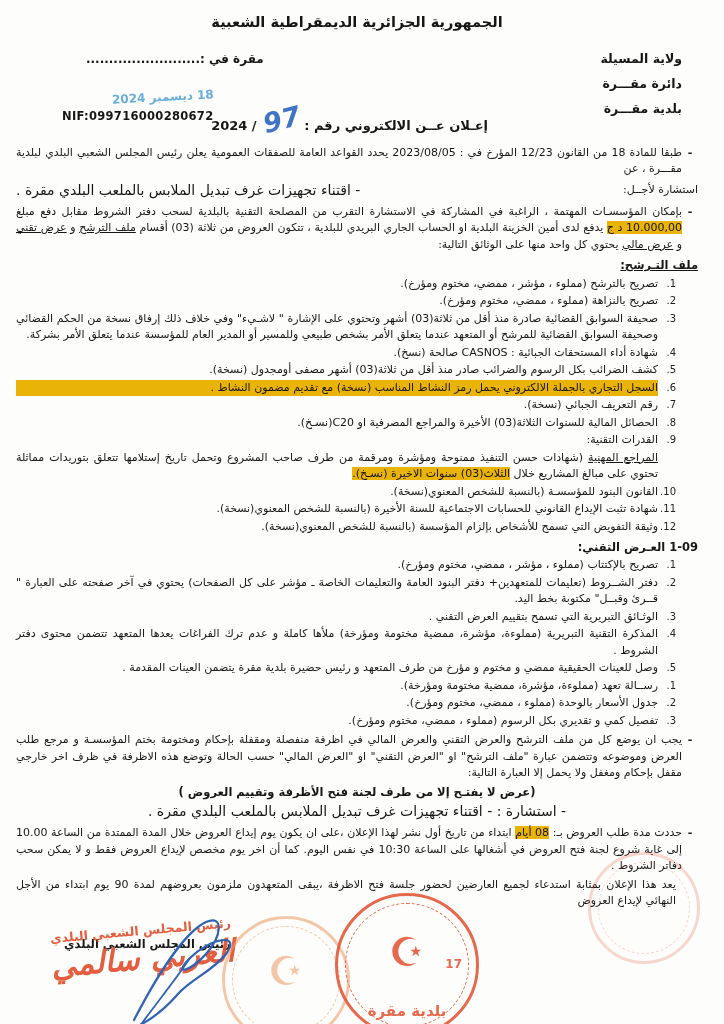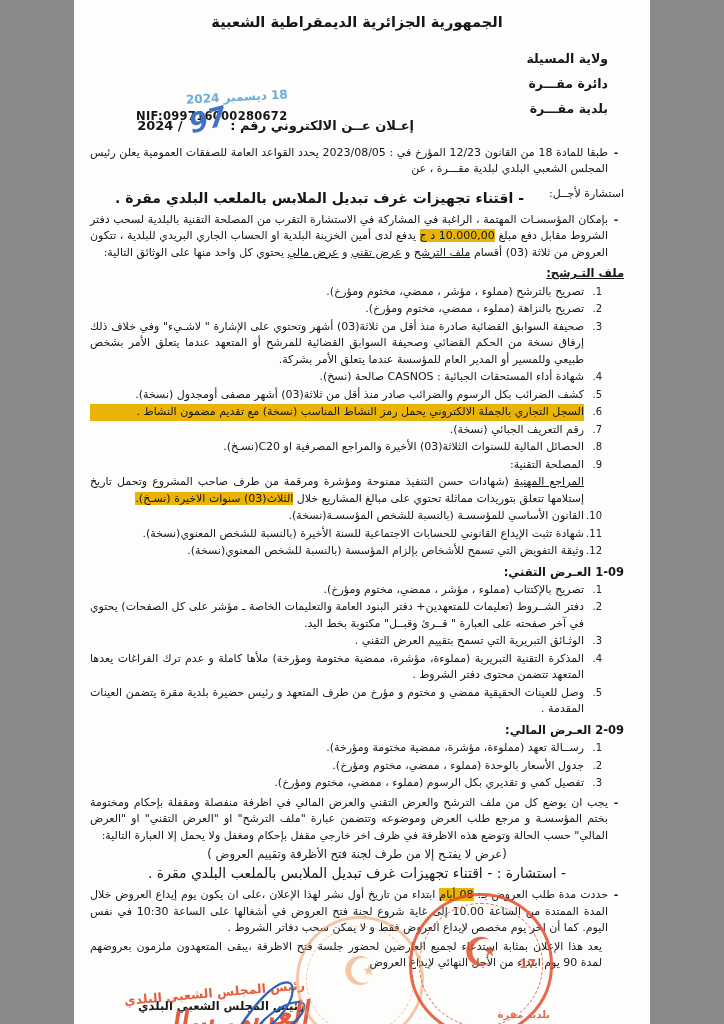--- a/index.html
+++ b/index.html
@@ -1,79 +1,80 @@
 <!DOCTYPE html>
 <html lang="ar" dir="rtl"><head>
 <meta charset="utf-8">
 <style>
   html,body{margin:0;padding:0;background:#8a8a8a;}
   .page{
-    position:relative;width:576px;height:1024px;margin:0 auto;
+    position:relative;width:724px;height:1024px;margin:0 auto;
     background:#fdfdfb;color:#161616;overflow:hidden;
     font-family:"DejaVu Sans",sans-serif;direction:rtl;
   }
   .content{position:absolute;inset:0;padding:12px 26px 0 16px;box-sizing:border-box;}
   .republic{text-align:center;font-weight:bold;font-size:14.5px;margin-bottom:8px;}
   .header{position:relative;height:100px;}
   .admin{position:absolute;right:16px;top:4px;font-weight:bold;font-size:12.5px;line-height:25px;}
   .place-date{position:absolute;left:70px;top:8px;font-weight:bold;font-size:12px;}
   .date-stamp{position:absolute;left:96px;top:46px;color:#58a6d4;font-weight:bold;font-size:12px;transform:rotate(-3deg);letter-spacing:1px;opacity:.9;}
   .nif{position:absolute;left:46px;top:66px;font-weight:bold;font-size:11.5px;direction:ltr;letter-spacing:.3px;}
   .ann{position:absolute;right:210px;top:64px;display:flex;align-items:center;font-weight:bold;font-size:13px;white-space:nowrap;}
   .ann-no{color:#3f74c4;font-size:27px;font-style:italic;font-weight:bold;transform:rotate(-14deg);margin:0 4px;position:relative;top:-6px;}
   .ann-year{margin-right:2px;}
   .body-txt{font-size:11px;line-height:1.5;}
   .para{display:flex;margin-top:3px;}
   .dash{flex:none;width:16px;text-align:center;font-weight:bold;}
   .ptxt{flex:1;text-align:justify;}
   .purpose-row{display:flex;align-items:center;margin-top:2px;}
   .purpose-label{flex:none;}
-  .purpose{flex:1;text-align:center;font-weight:bold;font-size:14px;margin-top:8px;}
+  .purpose{flex:1;text-align:left;font-weight:normal;font-size:14px;}
   .hl{background:#eab308;}
   .u{text-decoration:underline;}
   .sec{font-weight:bold;font-size:11.5px;margin:4px 0 1px;}
   .list{padding-right:22px;}
   .li{display:flex;margin:1px 0;}
   .num{flex:none;width:18px;font-size:10px;color:#222;}
   .li .txt{flex:1;text-align:justify;}
   .sub{padding-right:40px;text-align:justify;margin:1px 0;}
   .center{text-align:center;}
   .addressee{font-weight:bold;font-size:11.5px;margin-top:3px;}
-  .note{font-weight:normal;font-size:11.5px;margin-top:2px;}
+  .note{font-weight:bold;font-size:11.5px;margin-top:2px;}
   .subject2{font-weight:normal;font-size:14px;}
   .closing{padding-right:22px;text-align:justify;margin-top:2px;}
   .sig-area{position:relative;height:120px;margin-top:4px;}
   .sig-title{position:absolute;left:48px;top:22px;font-weight:bold;font-size:11.5px;color:#1a1a1a;}
   .name-stamp{position:absolute;left:34px;top:8px;color:#e2502f;transform:rotate(-5deg);text-align:center;opacity:.92;}
   .name-stamp .l1{font-size:12.5px;font-weight:bold;letter-spacing:1px;}
   .name-stamp .l2{font-size:31px;font-weight:bold;font-style:italic;line-height:1.1;}
   .rstamp{position:absolute;border-radius:50%;box-sizing:border-box;pointer-events:none;}
   .rstamp .inner{position:absolute;inset:7px;border:1.5px dashed currentColor;border-radius:50%;}
   .rstamp .emblem{position:absolute;left:0;right:0;top:26%;text-align:center;font-size:40px;line-height:1;}
-  .rstamp .town{position:absolute;left:0;right:0;bottom:14px;text-align:right;font-size:10px;font-weight:bold;}
+  .rstamp .town{position:absolute;left:0;right:0;bottom:14px;text-align:center;font-size:15px;font-weight:bold;}
   .rstamp .mark{position:absolute;right:14px;top:44%;font-size:12px;font-weight:bold;}
   .stampB{left:335px;top:893px;width:144px;height:144px;border:3px solid #e2502f;color:#e2502f;opacity:.85;}
   .stampA{left:222px;top:916px;width:128px;height:128px;border:3px solid #ec9a66;color:#ec9a66;opacity:.55;}
   .stampC{left:588px;top:852px;width:112px;height:112px;border:3px solid #e2502f;color:#e2502f;opacity:.22;}
   .sig-svg{position:absolute;left:78px;top:-12px;pointer-events:none;}
 </style>
 </head>
 <body>
 
 <div class="page">
   <div class="content body-txt">
 
     <div class="republic">الجمهورية الجزائرية الديمقراطية الشعبية</div>
 
     <div class="header">
       <div class="admin">
         <div>ولاية المسيلة</div>
         <div>دائرة مقـــرة</div>
         <div>بلدية مقـــرة</div>
       </div>
+      <div class="place-date">مقرة في :.........................</div>
       <div class="date-stamp">18 ديسمبر 2024</div>
       <div class="nif">NIF:099716000280672</div>
       <div class="ann">
         <span>إعـلان عــن الالكتروني رقم :</span>
         <span class="ann-no">97</span>
         <span class="ann-year" dir="rtl">/ 2024</span>
       </div>
     </div>
 
     <div class="para">
@@ -130,31 +131,31 @@
           <span class="txt">رقم التعريف الجبائي (نسخة).</span>
         </div>
 
         <div class="li">
           <span class="num">8.</span>
           <span class="txt">الحصائل المالية للسنوات الثلاثة(03) الأخيرة والمراجع المصرفية او C20(نسـخ).</span>
         </div>
 
         <div class="li">
           <span class="num">9.</span>
-          <span class="txt">المصلحة التقنية:</span>
+          <span class="txt">القدرات التقنية:</span>
         </div>
       </div>
     <div class="sub">
       <span class="u">المراجع المهنية</span><span> (شهادات حسن التنفيذ ممنوحة ومؤشرة ومرقمة من طرف صاحب المشروع وتحمل تاريخ إستلامها تتعلق بتوريدات مماثلة تحتوي على مبالغ المشاريع خلال </span><span class="hl">الثلاث(03) سنوات الاخيرة (نسـخ).</span>
     </div>
     <div class="list">
 
         <div class="li">
           <span class="num">10.</span>
-          <span class="txt">القانون الأساسي للمؤسسـة (بالنسبة للشخص المؤسسـة(نسخة).</span>
+          <span class="txt">القانون البنود للمؤسسـة (بالنسبة للشخص المعنوي(نسخة).</span>
         </div>
 
         <div class="li">
           <span class="num">11.</span>
           <span class="txt">شهادة تثبت الإيداع القانوني للحسابات الاجتماعية للسنة الأخيرة (بالنسبة للشخص المعنوي(نسخة).</span>
         </div>
 
         <div class="li">
           <span class="num">12.</span>
           <span class="txt">وثيقة التفويض التي تسمح للأشخاص بإلزام المؤسسة (بالنسبة للشخص المعنوي(نسخة).</span>
@@ -183,21 +184,20 @@
           <span class="num">4.</span>
           <span class="txt">المذكرة التقنية التبريرية (مملوءة، مؤشرة، ممضية مختومة ومؤرخة) ملأها كاملة و عدم ترك الفراغات  يعدها المتعهد تتضمن محتوى دفتر الشروط .</span>
         </div>
 
         <div class="li">
           <span class="num">5.</span>
           <span class="txt">وصل للعينات الحقيقية  ممضي و مختوم و مؤرخ من طرف المتعهد و رئيس حضيرة بلدية مقرة يتضمن العينات المقدمة .</span>
         </div>
       </div>
 
-    <div class="sec">2-09 العـرض المالي:</div>
     <div class="list">
 
         <div class="li">
           <span class="num">1.</span>
           <span class="txt">رســالة تعهد (مملوءة، مؤشرة، ممضية مختومة ومؤرخة).</span>
         </div>
 
         <div class="li">
           <span class="num">2.</span>
           <span class="txt">جدول الأسعار بالوحدة (مملوء ، ممضي، مختوم ومؤرخ).</span>

